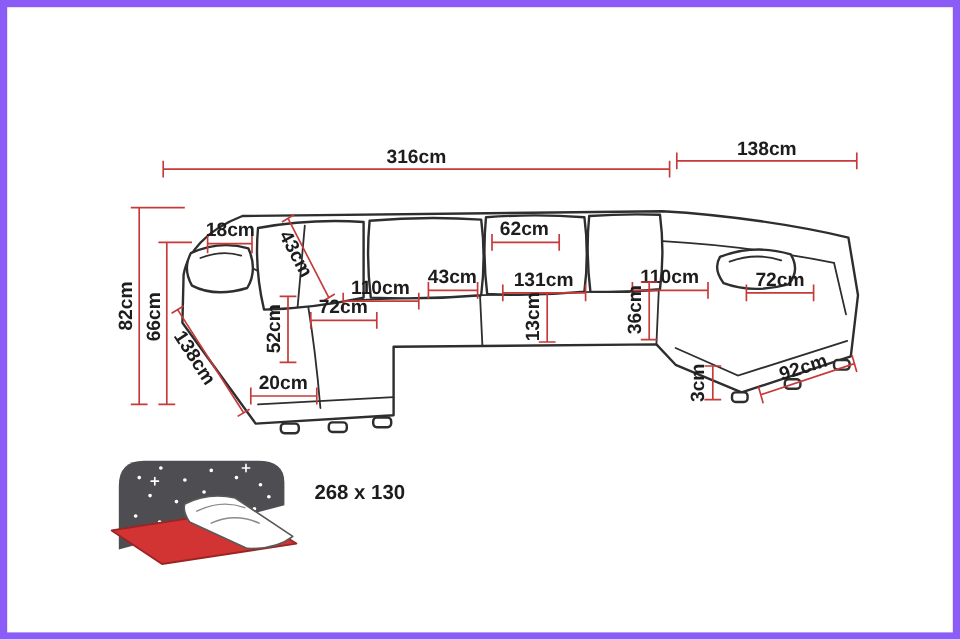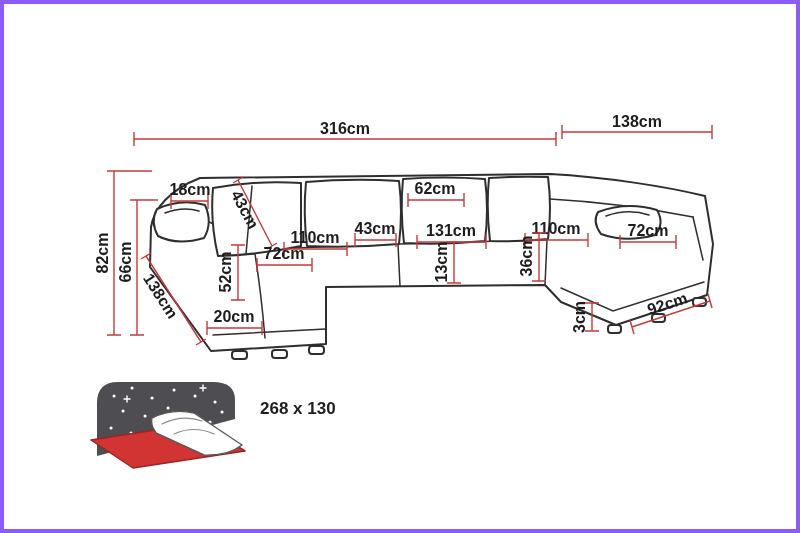--- a/index.html
+++ b/index.html
@@ -1,17 +1,17 @@
 <!DOCTYPE html>
 <html style="--dimension-red: #c63a3a; --outline-dark: #2e2e2e; --label-text: #1d1d1d; --bed-panel-dark: #4e4e52; --bed-mattress-red: #d23434;"><head>
 <meta charset="utf-8">
 <style>
   html,body{margin:0;padding:0;background:#ffffff;}
   .stage{position:relative;width:800px;height:533px;box-sizing:border-box;
-         background:#fff;border:4px solid #8b5cf6;overflow:hidden;
+         background:#fff;border:6px solid #8b5cf6;overflow:hidden;
          font-family:"Liberation Sans",sans-serif;}
   svg{display:block;}
   .outline-fill{stroke:var(--outline-dark,#2e2e2e);stroke-width:2;fill:#fff;
            stroke-linejoin:round;stroke-linecap:round;}
   .seam{stroke:var(--outline-dark,#2e2e2e);stroke-width:1.5;fill:none;stroke-linecap:round;}
   .thin-seam{stroke:#8a8a8a;stroke-width:1.2;fill:none;stroke-linecap:round;}
   .dim{stroke:var(--dimension-red,#c63a3a);stroke-width:1.4;fill:none;stroke-linecap:butt;}
   .dim-label{font-family:"Liberation Sans",sans-serif;font-weight:bold;font-size:16px;
              fill:var(--label-text,#1d1d1d);}
   .size-label{font-family:"Liberation Sans",sans-serif;font-weight:bold;font-size:17px;

